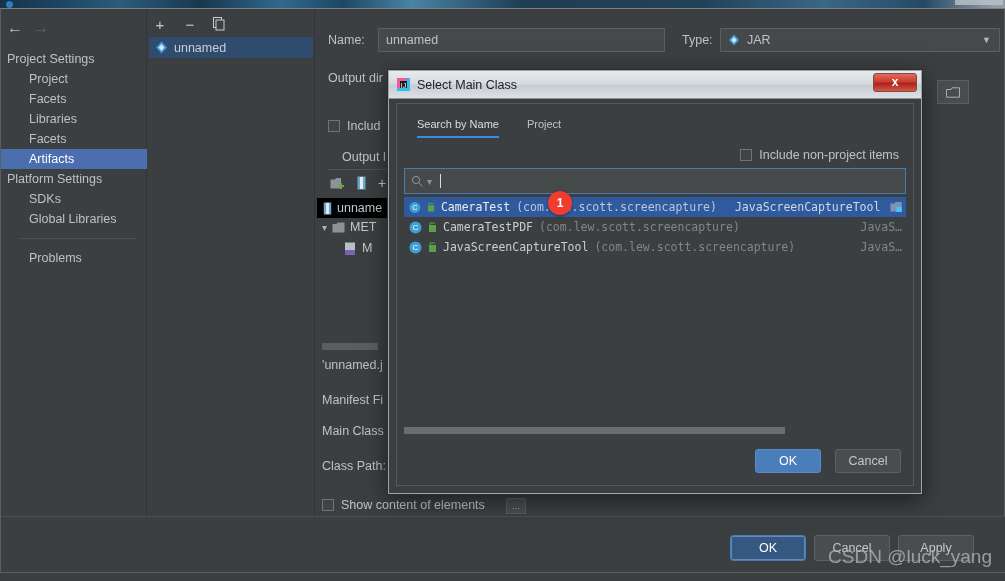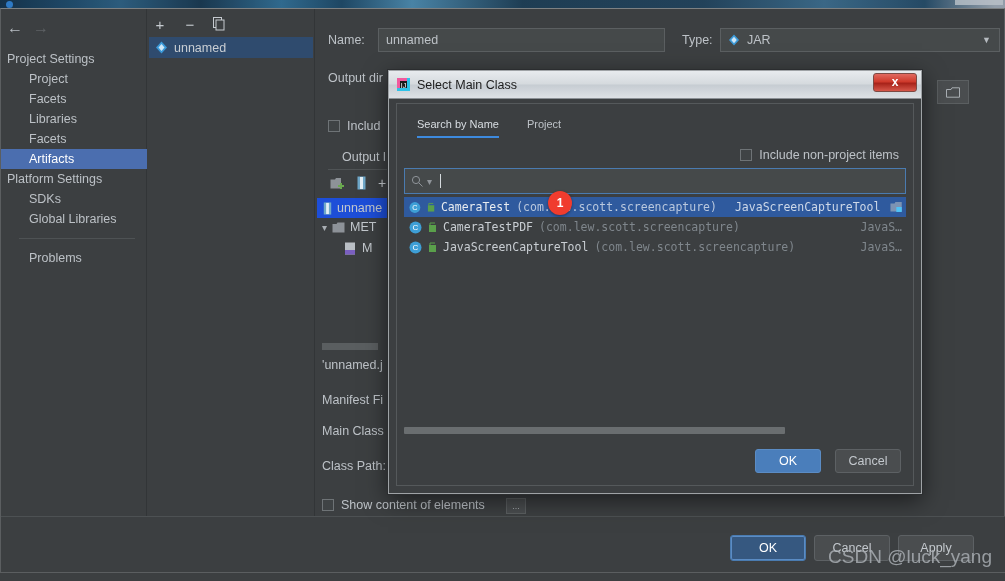--- a/index.html
+++ b/index.html
@@ -105,21 +105,21 @@
   }
   .section-title {
     position:absolute; color:#bdc2c7; font-size:12.5px;
   }
   .rule { position:absolute; height:1px; background:#505456; }
   .tree-toolbar { position:absolute; display:flex; gap:12px; align-items:center; }
   .tree-row {
     position:absolute; display:flex; align-items:center; gap:5px;
     font-size:12.5px; color:#c3c8cd;
   }
-  .tree-row.sel { background:#1d4ed8; }
+  .tree-row.sel { background:#000000; }
   .grey-bar { position:absolute; background:#5a5e60; height:7px; }
   .small-btn {
     position:absolute; width:20px; height:16px; background:#4a4d4f;
     border:1px solid #5b5f61; color:#a9aeb3; font-size:9px; text-align:center; line-height:14px;
   }
 
   
   .main-bottom {
     position:absolute; left:0; bottom:0; width:1005px; height:56px;
     background:#3c3f41; border-top:1px solid #4d5153;

